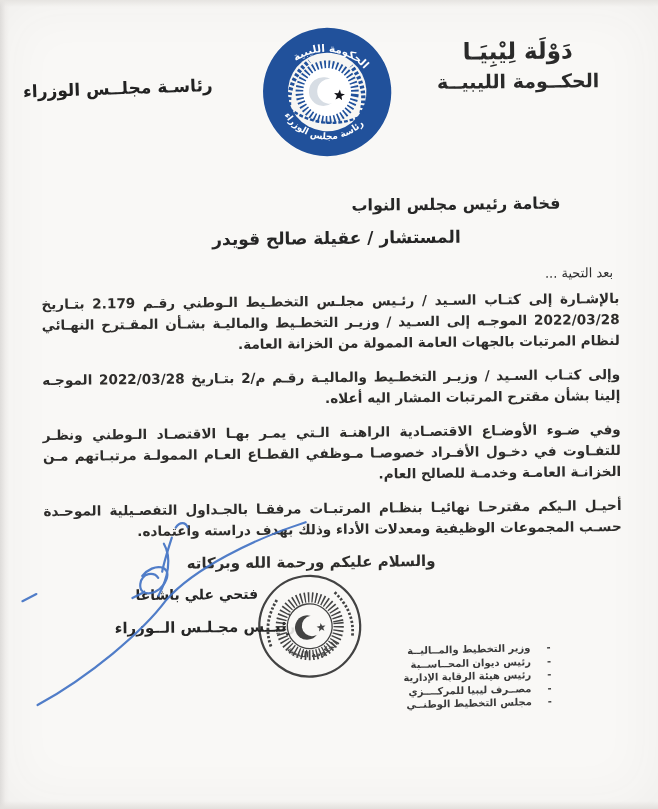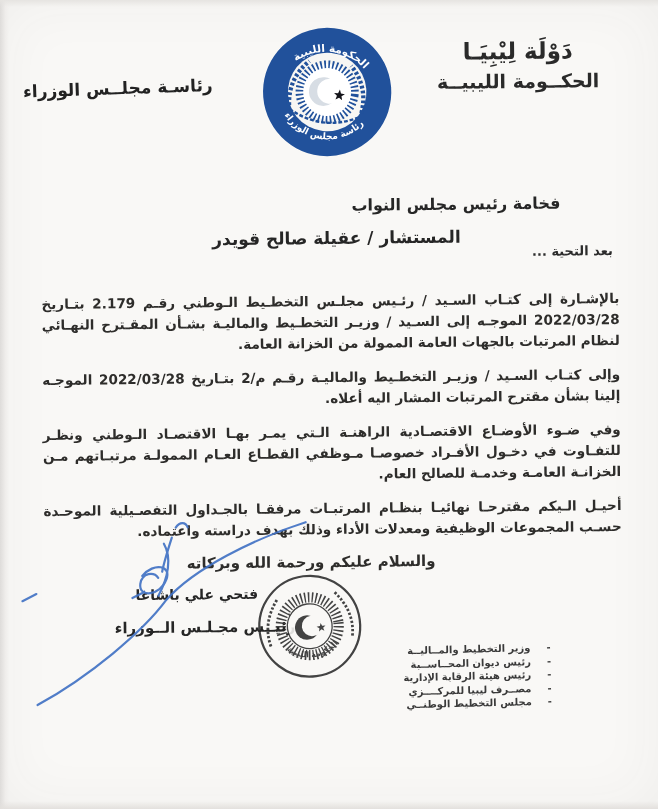--- a/index.html
+++ b/index.html
@@ -28,21 +28,21 @@
     transform:rotate(-1.4deg); direction:rtl;
   }
   .emblem{ position:absolute; left:263px; top:25px; transform:rotate(7deg); }
   .hdr-right{ position:absolute; right:42px; top:40px; width:190px; text-align:center; color:#2a2a2a; }
   .hdr-right .calli{ font-size:23px; font-weight:bold; letter-spacing:1px; }
   .hdr-right .sub{ font-size:19px; font-weight:bold; margin-top:6px; }
 
   
   .rec1{ position:absolute; top:196px; right:96px; font-size:16px; font-weight:bold; color:#262626; }
   .rec2{ position:absolute; top:228px; right:196px; font-size:17px; font-weight:bold; color:#262626; letter-spacing:.5px; }
-  .salut{ position:absolute; top:246px; right:44px; font-size:13px; font-weight:bold; color:#2c2c2c; }
+  .salut{ position:absolute; top:268px; right:44px; font-size:13px; font-weight:normal; color:#2c2c2c; }
 
   
   .body-text{
     position:absolute; left:42px; right:38px; top:291px;
     direction:rtl; color:#2e2d2b;
   }
   .body-text p{
     font-size:13.6px; font-weight:bold; line-height:21px;
     text-align:justify; text-align-last:right; margin-bottom:13px;
   }

